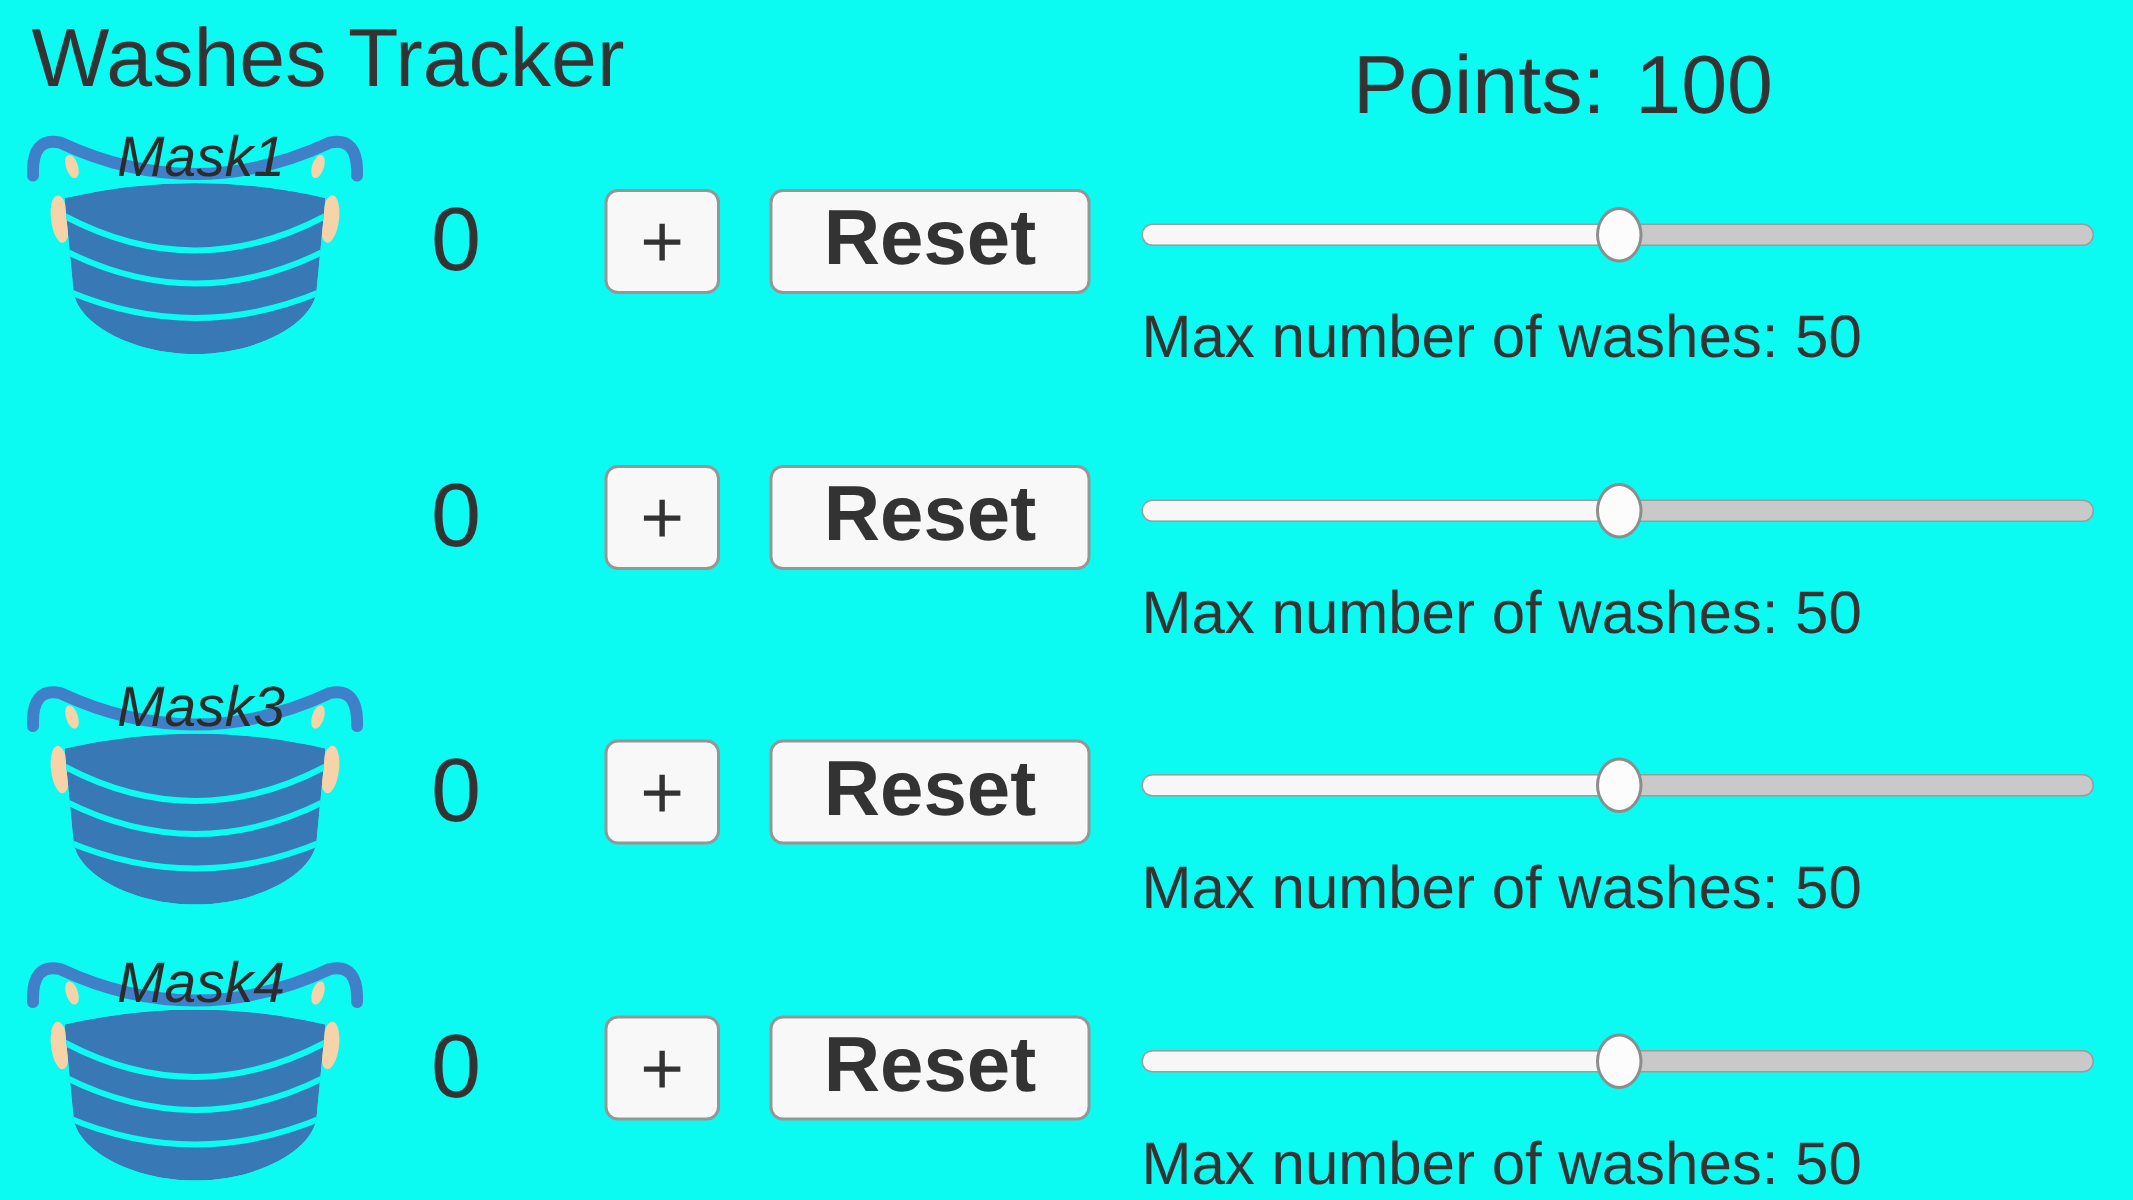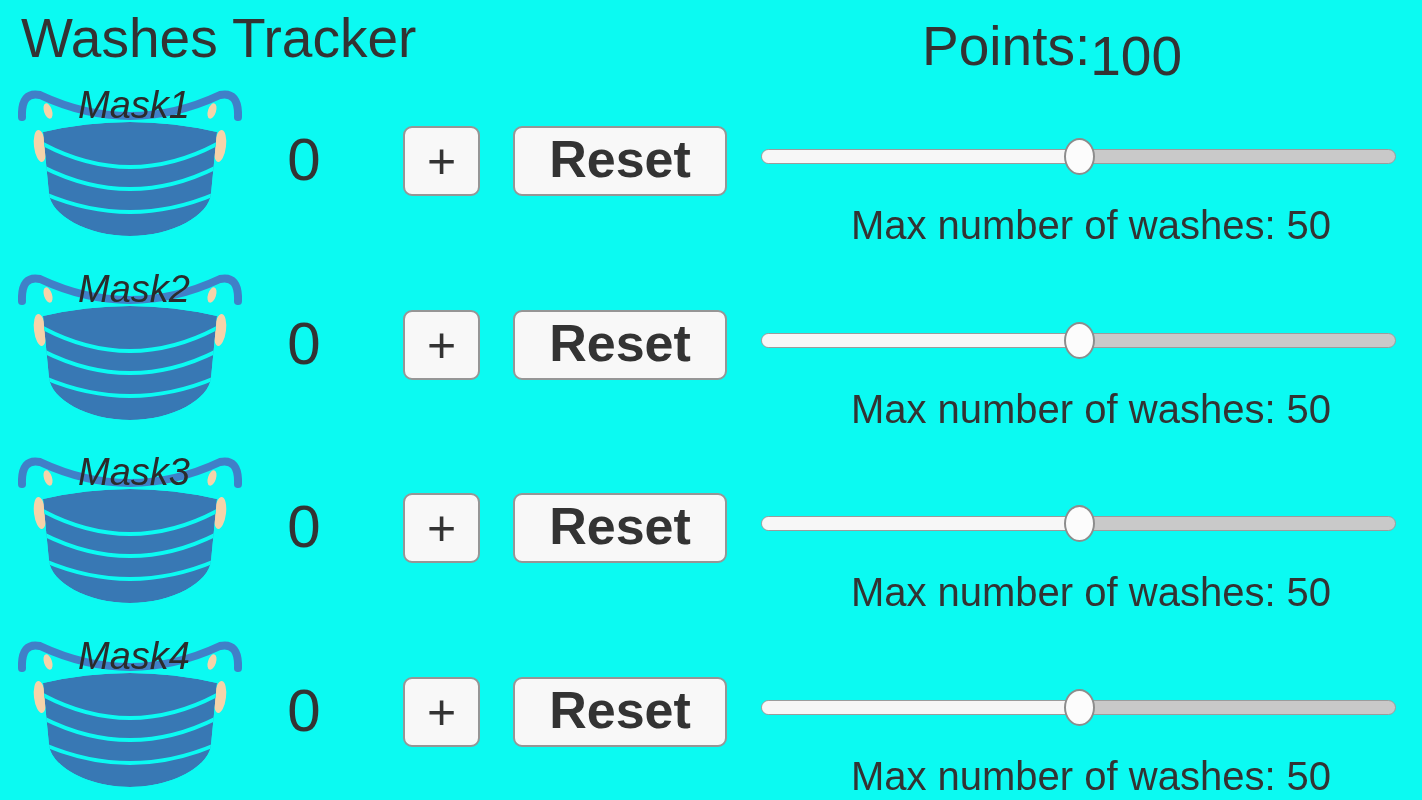--- a/index.html
+++ b/index.html
@@ -12,21 +12,21 @@
   }
   #screen { position: absolute; left: 0; top: 0; width: 1200px; height: 800px; }
 
   
   .app-title {
     position: absolute; left: 21px; top: 6px;
     font-size: 55px; color: var(--text); white-space: nowrap;
   }
   .points-wrap {
     position: absolute; right: 18px; top: 4px;
-    display: flex; align-items: center; white-space: nowrap;
+    display: flex; align-items: flex-end; white-space: nowrap; gap: 20px;
   }
   .points-label { font-size: 55px; color: var(--text); }
   .points-value { font-size: 55px; color: var(--text); margin-top: 20px; }
 
   
   .row { position: absolute; left: 0; width: 1422px; height: 184px; }
 
   .mask-wrap { position: absolute; left: 18px; top: 4px; width: 224px; height: 160px; font-style: italic; }
   .mask-wrap svg { position: absolute; left: 0; top: 2px; }
   .mask-label {
@@ -60,21 +60,21 @@
     position: absolute; left: 0; top: 0; bottom: 0;
     background: var(--slider-fill); border-right: 1px solid #b5b5b5;
   }
   .slider-thumb {
     position: absolute; top: 0px; width: 31px; height: 37px;
     background: #FCFCFC; border: 2px solid #8d8d8d; border-radius: 50%;
     cursor: pointer;
   }
   .max-label {
     position: absolute; left: 761px; top: 124px; width: 660px;
-    text-align: center; font-size: 40px; color: var(--text); white-space: nowrap;
+    text-align: left; font-size: 40px; color: var(--text); white-space: nowrap;
   }
 </style>
 </head>
 <body>
 
 <div id="screen">
   <div class="app-title">Washes Tracker</div>
   <div class="points-wrap">
     <span class="points-label">Points:</span>
     <span class="points-value">100</span>
@@ -112,41 +112,20 @@
       <div class="slider-track">
         <div class="slider-fill" style="width: 50%;"></div>
       </div>
       <div class="slider-thumb" style="left: calc(50% - 15px);"></div>
     </div>
 
     <div class="max-label">Max number of washes: 50</div>
   </div>
 
   <div class="row" style="top: 262.7px;">
-    <div class="mask-wrap">
-      <svg width="224" height="158" viewBox="0 0 224 158">
-        <defs>
-          <clipPath id="maskBodyClip">
-            <path d="M25 47 Q112 27 199 47 L193 109 C191 130 155 151 112 151 C69 151 33 130 31 109 Z"></path>
-          </clipPath>
-        </defs>
-        <ellipse cx="30" cy="26" rx="4" ry="8" style="fill:var(--mask-ear)" transform="rotate(-18 30 26)"></ellipse>
-        <ellipse cx="194" cy="26" rx="4" ry="8" style="fill:var(--mask-ear)" transform="rotate(18 194 26)"></ellipse>
-        <ellipse cx="22" cy="61" rx="6" ry="16" style="fill:var(--mask-ear)" transform="rotate(-7 22 61)"></ellipse>
-        <ellipse cx="202" cy="61" rx="6" ry="16" style="fill:var(--mask-ear)" transform="rotate(7 202 61)"></ellipse>
-        <g clip-path="url(#maskBodyClip)">
-          <path d="M25 47 Q112 27 199 47 L193 109 C191 130 155 151 112 151 C69 151 33 130 31 109 Z" style="fill:var(--mask-body)"></path>
-          <path d="M25 59 Q112 105 199 59" style="stroke:var(--background);fill:none" stroke-width="4"></path>
-          <path d="M25 82 Q112 126 199 82" style="stroke:var(--background);fill:none" stroke-width="4"></path>
-          <path d="M27 109 Q112 145 197 109" style="stroke:var(--background);fill:none" stroke-width="4"></path>
-        </g>
-        <path d="M4 32 Q3 6 22 10 Q112 52 202 10 Q221 6 220 32" style="stroke:var(--mask-seam);fill:none" stroke-width="8" stroke-linecap="round"></path>
-      </svg>
-      <div class="mask-label">Mask2</div>
-    </div>
 
     <div class="count">0</div>
 
     <button class="btn btn-plus">+</button>
     <button class="btn btn-reset">Reset</button>
 
     <div class="slider">
       <div class="slider-track">
         <div class="slider-fill" style="width: 50%;"></div>
       </div>

